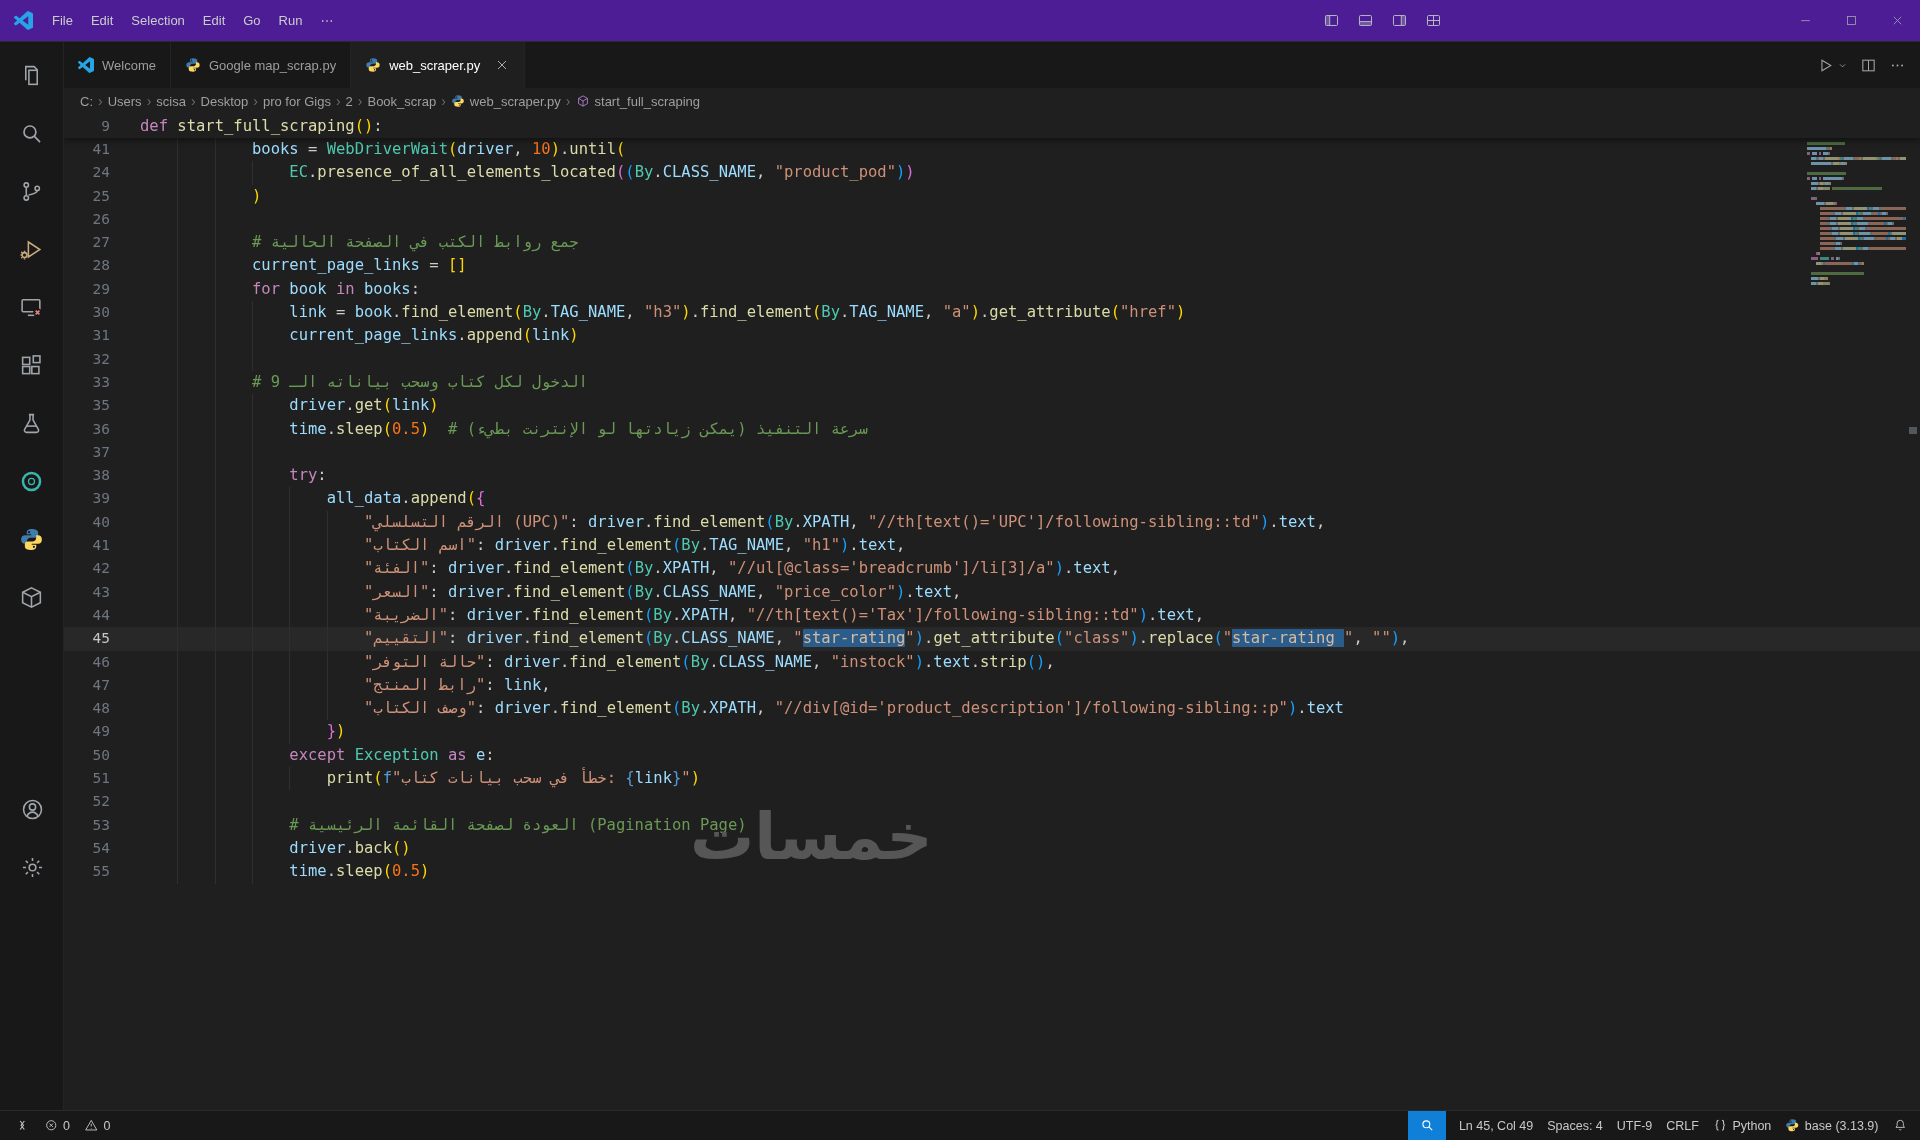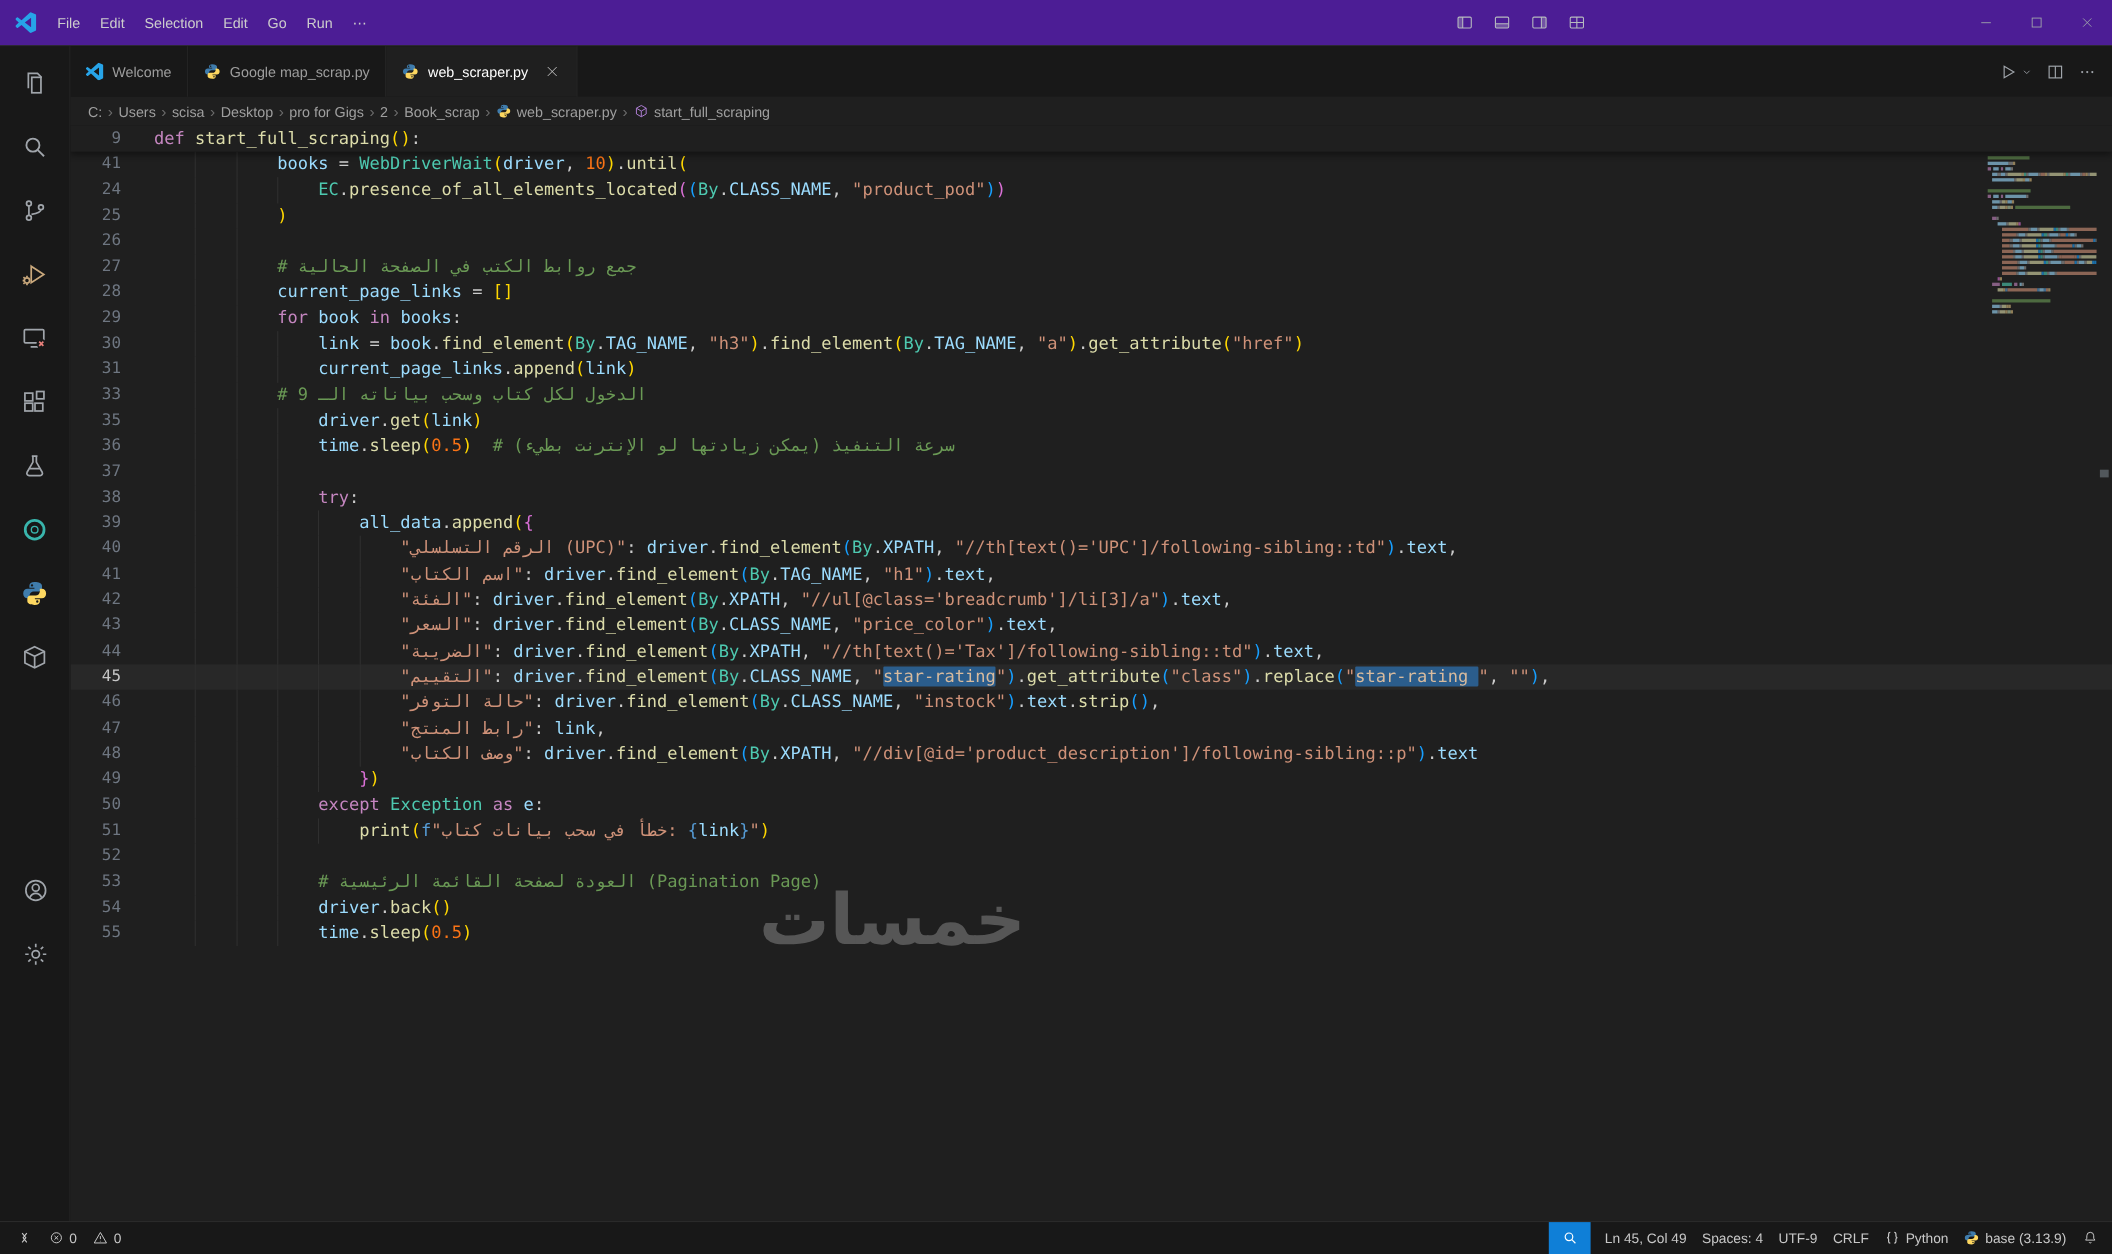--- a/index.html
+++ b/index.html
@@ -427,20 +427,24 @@
             </div>
             <div class="cl">
               <span class="ln">30</span>
               <span class="lc"><span class="guide" style="left: 4ch;"></span><span class="guide" style="left: 8ch;"></span><span class="guide" style="left: 12ch;"></span>                <span class="t-va">link</span><span class="t-pl"> = </span><span class="t-va">book</span><span class="t-pl">.</span><span class="t-fn">find_element</span><span class="t-b1">(</span><span class="t-cl">By</span><span class="t-pl">.</span><span class="t-va">TAG_NAME</span><span class="t-pl">, </span><span class="t-st">"h3"</span><span class="t-b1">)</span><span class="t-pl">.</span><span class="t-fn">find_element</span><span class="t-b1">(</span><span class="t-cl">By</span><span class="t-pl">.</span><span class="t-va">TAG_NAME</span><span class="t-pl">, </span><span class="t-st">"a"</span><span class="t-b1">)</span><span class="t-pl">.</span><span class="t-fn">get_attribute</span><span class="t-b1">(</span><span class="t-st">"href"</span><span class="t-b1">)</span></span>
             </div>
             <div class="cl">
               <span class="ln">31</span>
               <span class="lc"><span class="guide" style="left: 4ch;"></span><span class="guide" style="left: 8ch;"></span><span class="guide" style="left: 12ch;"></span>                <span class="t-va">current_page_links</span><span class="t-pl">.</span><span class="t-fn">append</span><span class="t-b1">(</span><span class="t-va">link</span><span class="t-b1">)</span></span>
             </div>
             <div class="cl">
+              <span class="ln">32</span>
+              <span class="lc"><span class="guide" style="left: 4ch;"></span><span class="guide" style="left: 8ch;"></span><span class="guide" style="left: 12ch;"></span>                </span>
+            </div>
+            <div class="cl">
               <span class="ln">33</span>
               <span class="lc"><span class="guide" style="left: 4ch;"></span><span class="guide" style="left: 8ch;"></span>            <span class="t-cm"># الدخول لكل كتاب وسحب بياناته الـ 9</span></span>
             </div>
             <div class="cl">
               <span class="ln">35</span>
               <span class="lc"><span class="guide" style="left: 4ch;"></span><span class="guide" style="left: 8ch;"></span><span class="guide" style="left: 12ch;"></span>                <span class="t-va">driver</span><span class="t-pl">.</span><span class="t-fn">get</span><span class="t-b1">(</span><span class="t-va">link</span><span class="t-b1">)</span></span>
             </div>
             <div class="cl">
               <span class="ln">36</span>
               <span class="lc"><span class="guide" style="left: 4ch;"></span><span class="guide" style="left: 8ch;"></span><span class="guide" style="left: 12ch;"></span>                <span class="t-va">time</span><span class="t-pl">.</span><span class="t-fn">sleep</span><span class="t-b1">(</span><span class="t-nu">0.5</span><span class="t-b1">)</span><span class="t-pl">  </span><span class="t-cm"># سرعة التنفيذ (يمكن زيادتها لو الإنترنت بطيء)</span></span>

